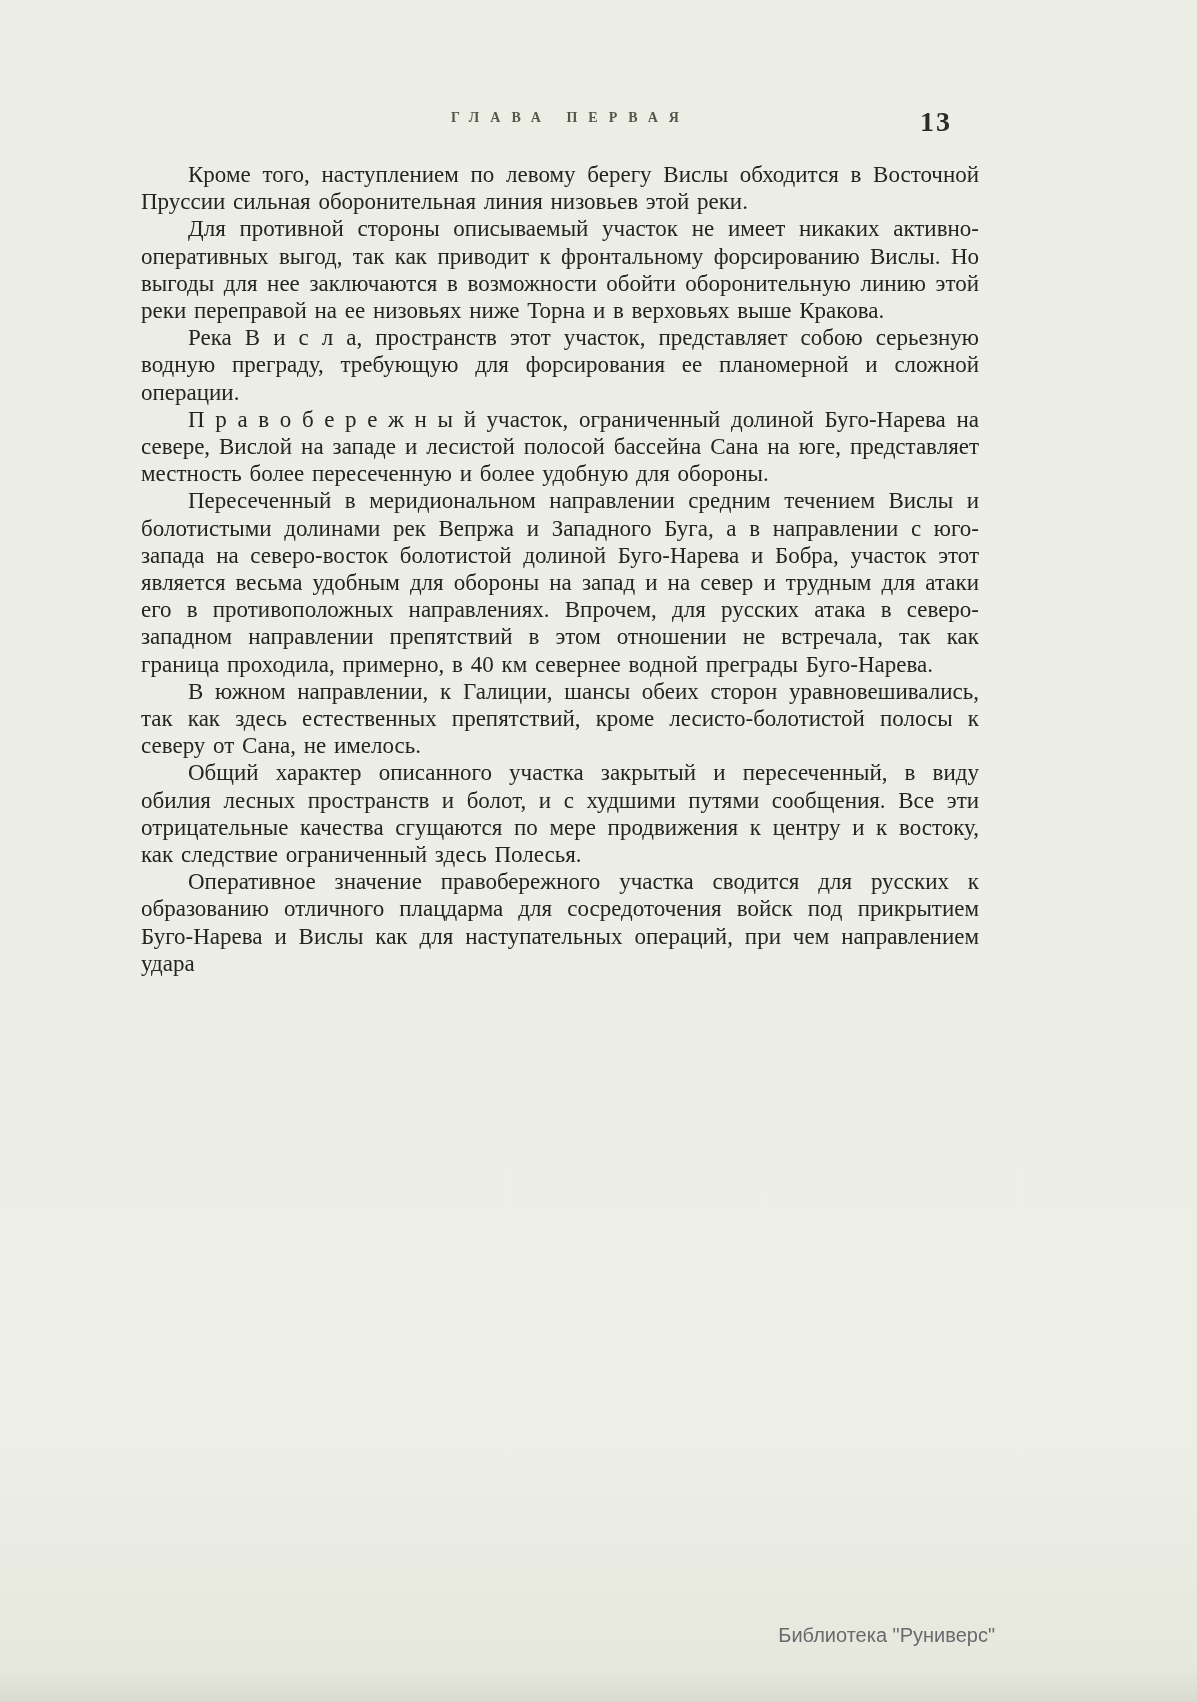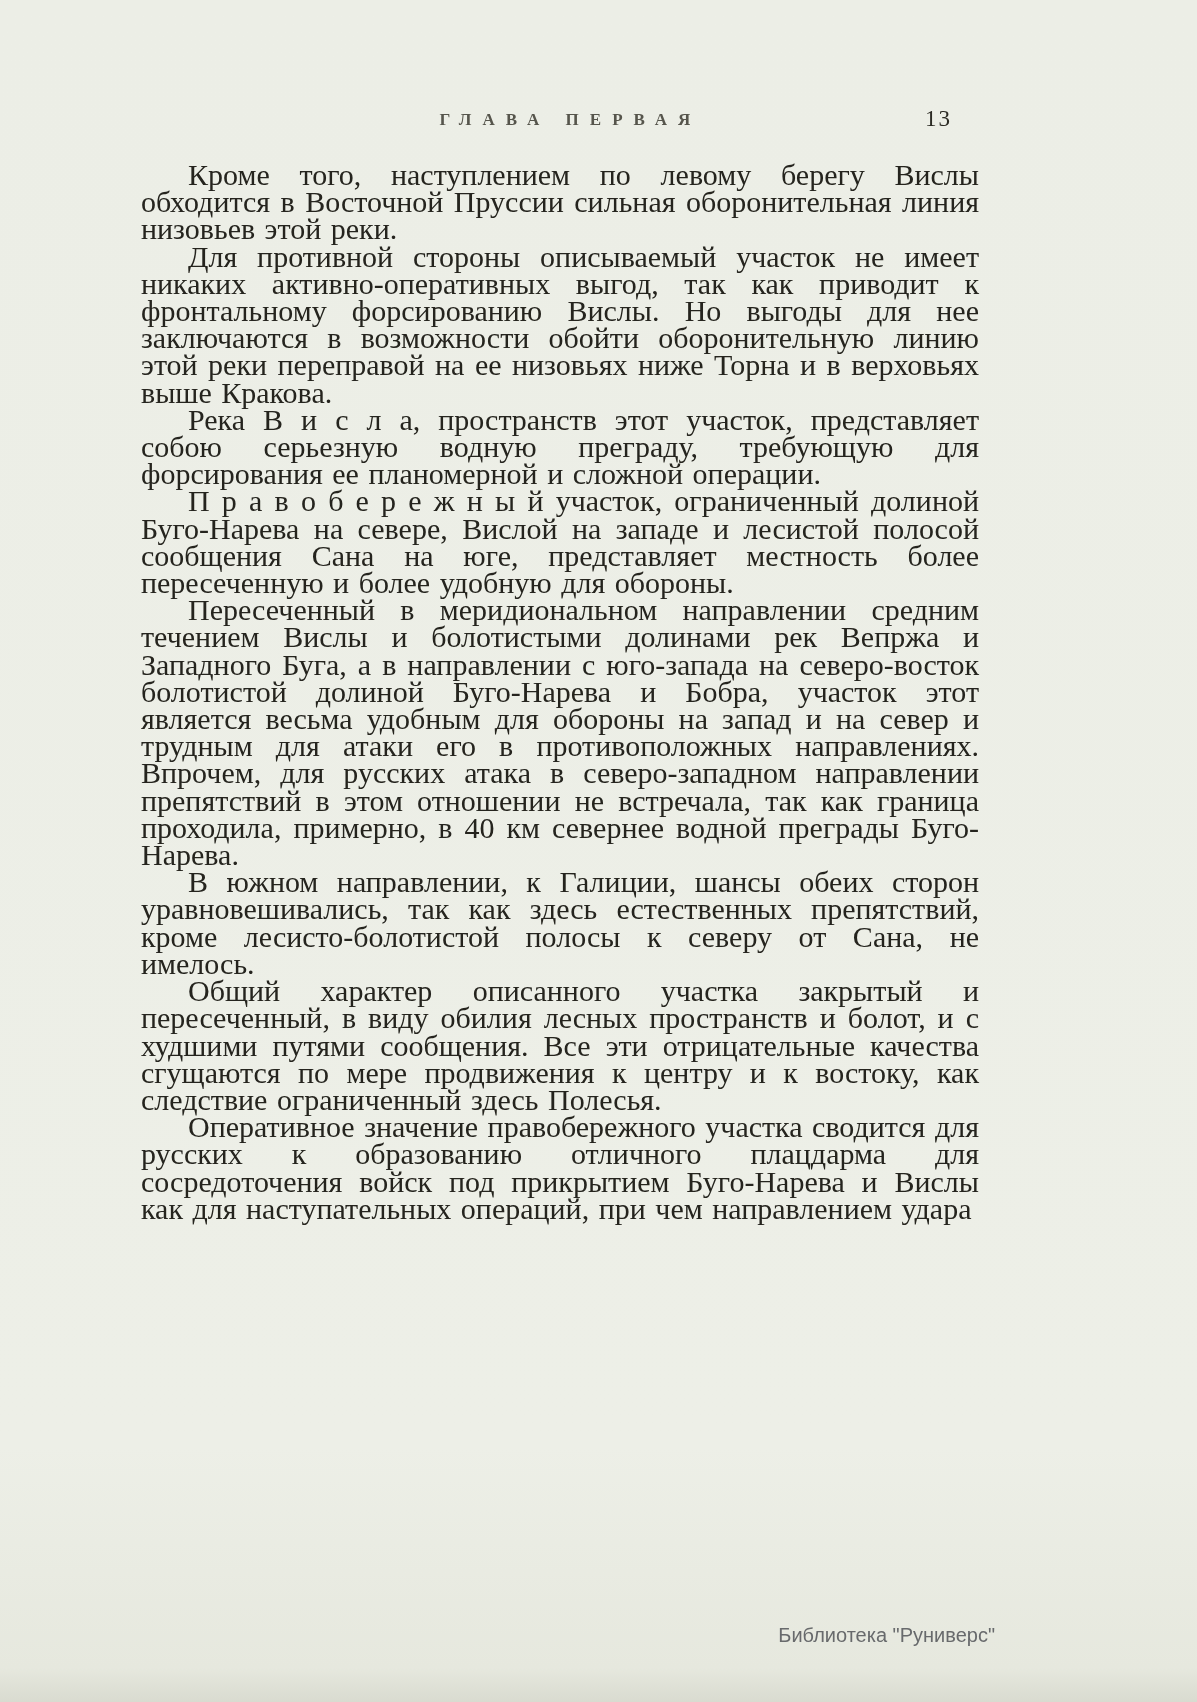--- a/index.html
+++ b/index.html
@@ -26,41 +26,41 @@
     top: 110px;
     left: 150px;
     width: 830px;
     height: 30px;
   }
   .chapter-title {
     position: absolute;
     left: 0;
     right: 0;
     text-align: center;
-    font-size: 17px;
+    font-size: 14px;
     font-weight: bold;
     letter-spacing: 11px;
     color: #56554c;
     text-indent: 11px;
   }
   .page-number {
     position: absolute;
     right: 28px;
     top: -4px;
-    font-size: 23px;
-    font-weight: normal;
+    font-size: 28px;
+    font-weight: bold;
     letter-spacing: 2px;
     color: #2c2b24;
   }
   .text-block {
     position: absolute;
     top: 161px;
     left: 141px;
     width: 838px;
-    font-size: 30px;
+    font-size: 23px;
     line-height: 27.2px;
     text-align: justify;
     word-spacing: 2px;
   }
   .text-block p {
     margin: 0;
     text-indent: 47px;
   }
   .footer-watermark {
     position: absolute;
@@ -78,21 +78,21 @@
 
   <div class="page-header">
     <div class="chapter-title">ГЛАВА ПЕРВАЯ</div>
     <div class="page-number">13</div>
   </div>
 
   <div class="text-block">
     <p>Кроме того, наступлением по левому берегу Вислы обходится в Восточной Пруссии сильная оборонительная линия низовьев этой реки.</p>
     <p>Для противной стороны описываемый участок не имеет никаких активно-оперативных выгод, так как приводит к фронтальному форсированию Вислы. Но выгоды для нее заключаются в возможности обойти оборонительную линию этой реки переправой на ее низовьях ниже Торна и в верховьях выше Кракова.</p>
     <p>Река В и с л а, пространств этот участок, представляет собою серьезную водную преграду, требующую для форсирования ее планомерной и сложной операции.</p>
-    <p>П р а в о б е р е ж н ы й участок, ограниченный долиной Буго-Нарева на севере, Вислой на западе и лесистой полосой сообщения Сана на юге, представляет местность более пересеченную и более удобную для обороны.</p>
+    <p>П р а в о б е р е ж н ы й участок, ограниченный долиной Буго-Нарева на севере, Вислой на западе и лесистой полосой бассейна Сана на юге, представляет местность более пересеченную и более удобную для обороны.</p>
     <p>Пересеченный в меридиональном направлении средним течением Вислы и болотистыми долинами рек Вепржа и Западного Буга, а в направлении с юго-запада на северо-восток болотистой долиной Буго-Нарева и Бобра, участок этот является весьма удобным для обороны на запад и на север и трудным для атаки его в противоположных направлениях. Впрочем, для русских атака в северо-западном направлении препятствий в этом отношении не встречала, так как граница проходила, примерно, в 40 км севернее водной преграды Буго-Нарева.</p>
     <p>В южном направлении, к Галиции, шансы обеих сторон уравновешивались, так как здесь естественных препятствий, кроме лесисто-болотистой полосы к северу от Сана, не имелось.</p>
     <p>Общий характер описанного участка закрытый и пересеченный, в виду обилия лесных пространств и болот, и с худшими путями сообщения. Все эти отрицательные качества сгущаются по мере продвижения к центру и к востоку, как следствие ограниченный здесь Полесья.</p>
     <p>Оперативное значение правобережного участка сводится для русских к образованию отличного плацдарма для сосредоточения войск под прикрытием Буго-Нарева и Вислы как для наступательных операций, при чем направлением удара</p>
   </div>
 
   <div class="footer-watermark">Библиотека "Руниверс"</div>
 
 </div>
 

